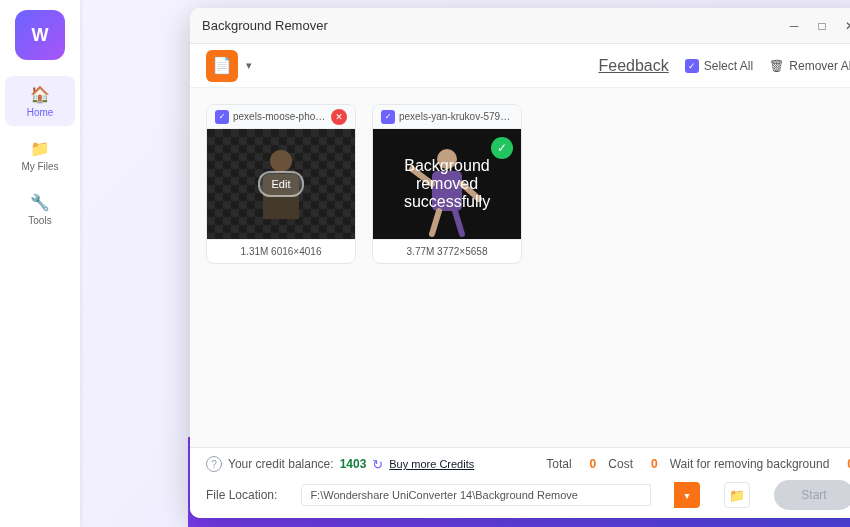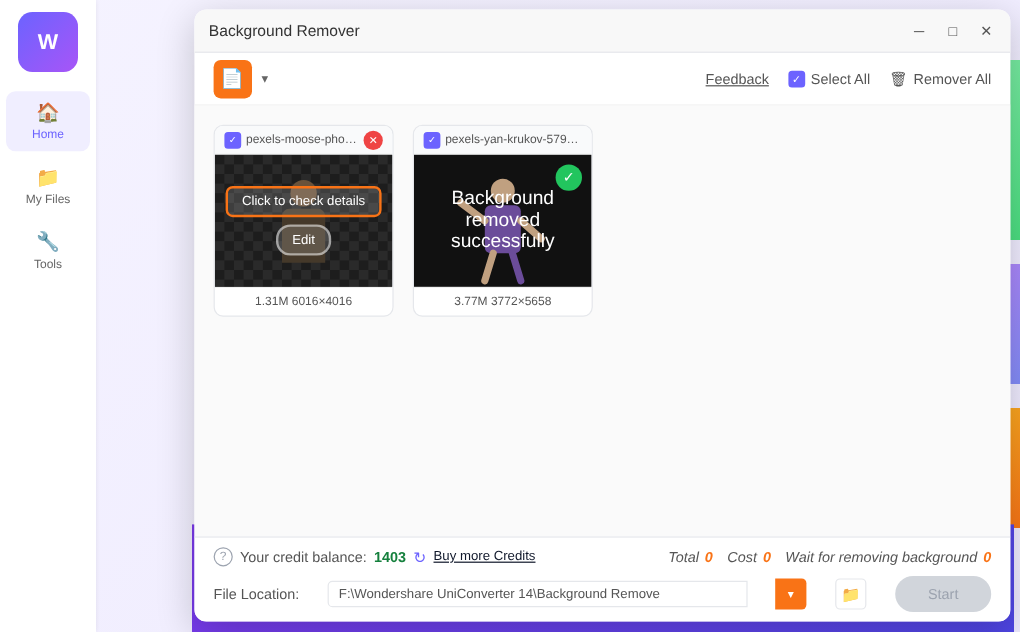--- a/index.html
+++ b/index.html
@@ -51,20 +51,21 @@
       background: #f0eeff;
       color: #6c63ff;
     }
     .sidebar-item .s-icon { font-size: 16px; }
 
     
     .main-area {
       flex: 1;
       padding: 10px;
       position: relative;
+      margin-left: 28px;
     }
 
     
     .modal {
       position: absolute;
       top: 8px; left: 82px;
       width: 680px; height: 510px;
       background: #fff;
       border-radius: 10px;
       box-shadow: 0 8px 32px rgba(0,0,0,0.2);
@@ -115,21 +116,21 @@
     .toolbar-dropdown {
       font-size: 11px; color: #666; cursor: pointer;
     }
     .toolbar-right { display: flex; align-items: center; gap: 16px; }
     .toolbar-btn {
       display: flex; align-items: center; gap: 5px;
       font-size: 12px; color: #555; cursor: pointer;
       background: none; border: none;
     }
     .feedback-link {
-      font-size: 12px; color: #555; text-decoration: underline; cursor: pointer;
+      font-size: 16px; color: #555; text-decoration: underline; cursor: pointer;
       background: none; border: none;
     }
     .checkbox-icon {
       width: 14px; height: 14px;
       border: 2px solid #6c63ff;
       background: #6c63ff;
       border-radius: 3px;
       display: flex; align-items: center; justify-content: center;
       color: #fff; font-size: 9px;
     }
@@ -265,21 +266,21 @@
     }
     .credit-row {
       display: flex; align-items: center; justify-content: space-between;
       margin-bottom: 8px;
     }
     .credit-left { display: flex; align-items: center; gap: 6px; font-size: 12px; color: #555; }
     .credit-amount { color: #15803d; font-weight: 600; font-size: 12px; }
     .buy-link { color: #0f172a; font-size: 11px; text-decoration: underline; cursor: pointer; }
     .refresh-icon { color: #6c63ff; font-size: 13px; cursor: pointer; }
     .credit-right { display: flex; align-items: center; gap: 12px; font-size: 12px; color: #555; }
-    .stat-item { display: flex; align-items: flex-start; gap: 5px; font-style: italic; }
+    .stat-item { display: flex; align-items: flex-start; gap: 18px; }
     .stat-val { color: #f97316; font-weight: 600; }
 
     .file-row {
       display: flex; align-items: center; gap: 24px;
     }
     .file-label { font-size: 12px; color: #555; white-space: nowrap; }
     .file-path {
       flex: 1;
       border: 1px solid #e5e7eb;
       border-radius: 4px 0 0 4px;
@@ -430,21 +431,20 @@
             </div>
             <div class="img-preview">
               <div class="img-preview-bg"></div>
 
               <div class="person-silhouette">
                 <div class="person-head"></div>
                 <div class="person-body"></div>
               </div>
 
               <div class="check-details-overlay">
-                <button class="check-details-btn">Click to check details</button>
                 <button class="edit-btn">Edit</button>
               </div>
             </div>
             <div class="img-info">
               <span>1.31M  6016×4016</span>
             </div>
           </div>
 
           <div class="img-card">
             <div class="img-card-header">

